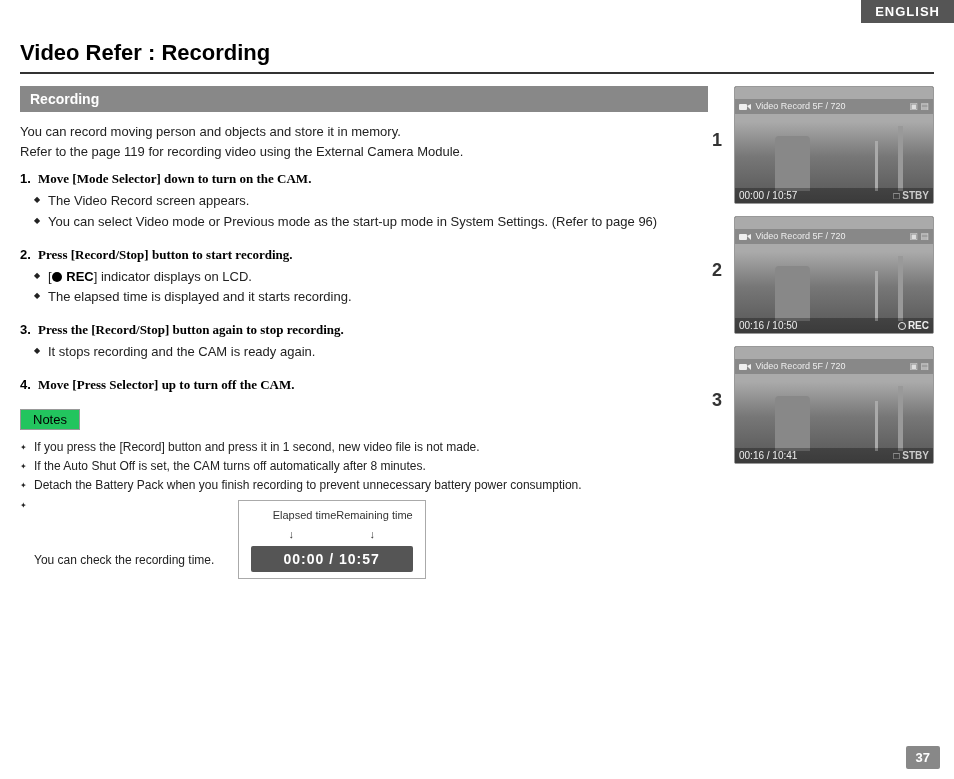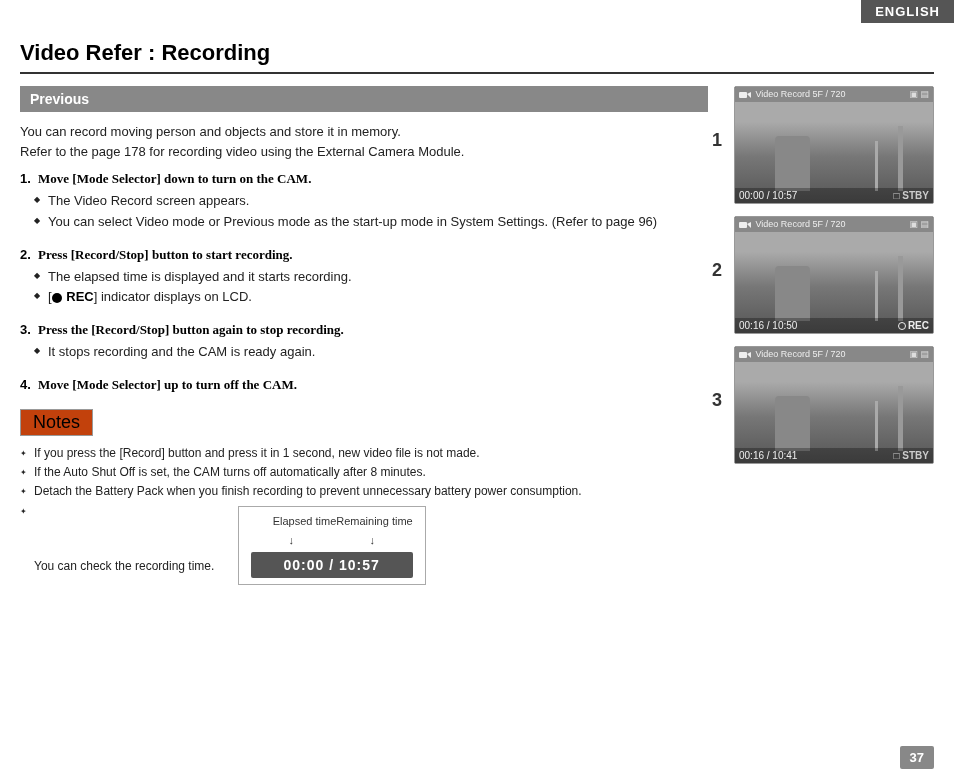--- a/index.html
+++ b/index.html
@@ -153,21 +153,21 @@
 
     .cam-screenshot .cam-top-bar {
       display: flex;
       justify-content: space-between;
       align-items: center;
       padding: 2px 4px;
       font-size: 9px;
       color: #eee;
       background: rgba(0,0,0,0.2);
       position: absolute;
-      top: 0;
+      top: 12px;
       left: 0;
       right: 0;
     }
 
     .cam-screenshot .cam-bottom-bar {
       position: absolute;
       bottom: 0;
       left: 0;
       right: 0;
       padding: 2px 4px;
@@ -243,24 +243,24 @@
 
     
     .notes-section {
       margin-top: 16px;
     }
 
     .notes-box {
       display: inline-block;
       border: 1.5px solid #999;
       padding: 2px 12px;
-      font-size: 18px;
+      font-size: 13px;
       font-weight: normal;
       margin-bottom: 8px;
-      background: #c2410c;
+      background: #22c55e;
     }
 
     .notes-list {
       list-style: none;
       margin-left: 0;
     }
 
     .notes-list li {
       font-size: 12px;
       line-height: 1.6;
@@ -314,21 +314,21 @@
       padding: 2px 6px;
       border-radius: 2px;
       margin-top: 2px;
       letter-spacing: 1px;
     }
 
     
     .page-number {
       position: absolute;
       bottom: 10px;
-      right: 20px;
+      right: 14px;
       background: #888;
       color: #fff;
       font-size: 13px;
       font-weight: bold;
       padding: 4px 10px;
       border-radius: 2px;
     }
 
     .cam-wrapper {
       position: relative;
@@ -346,65 +346,65 @@
 <div class="english-badge">ENGLISH</div>
 
 <div class="main-content">
 
   <h1 class="page-title">Video Refer : Recording</h1>
 
   <div class="two-col">
 
     <div class="left-col">
 
-      <div class="section-header">Previous</div>
+      <div class="section-header">Recording</div>
 
       <p class="body-text">
         <span>You can record moving person and objects and store it in memory.</span><br>
-        <span>Refer to the page 178 for recording video using the External Camera Module.</span>
+        <span>Refer to the page 119 for recording video using the External Camera Module.</span>
       </p>
 
       <div class="step">
         <p class="step-title">
           <span class="step-number">1.</span>
           &nbsp;<span class="step-bold">Move [Mode Selector] down to turn on the CAM.</span>
         </p>
         <ul class="bullet-list">
           <li>The Video Record screen appears.</li>
           <li>You can select Video mode or Previous mode as the start-up mode in System Settings. (Refer to page 96)</li>
         </ul>
       </div>
 
       <div class="step">
         <p class="step-title">
           <span class="step-number">2.</span>
           &nbsp;<span class="step-bold">Press [Record/Stop] button to start recording.</span>
         </p>
         <ul class="bullet-list">
-          <li>The elapsed time is displayed and it starts recording.</li>
           <li>
             [<span class="rec-dot"></span> <span class="rec-text">REC</span>] indicator displays on LCD.
           </li>
+          <li>The elapsed time is displayed and it starts recording.</li>
         </ul>
       </div>
 
       <div class="step">
         <p class="step-title">
           <span class="step-number">3.</span>
           &nbsp;<span class="step-bold">Press the [Record/Stop] button again to stop recording.</span>
         </p>
         <ul class="bullet-list">
           <li>It stops recording and the CAM is ready again.</li>
         </ul>
       </div>
 
       <div class="step">
         <p class="step-title">
           <span class="step-number">4.</span>
-          &nbsp;<span class="step-bold">Move [Mode Selector] up to turn off the CAM.</span>
+          &nbsp;<span class="step-bold">Move [Press Selector] up to turn off the CAM.</span>
         </p>
       </div>
 
       <div class="notes-section">
         <div class="notes-box">Notes</div>
         <ul class="notes-list">
           <li>If you press the [Record] button and press it in 1 second, new video file is not made.</li>
           <li>If the Auto Shut Off is set, the CAM turns off automatically after 8 minutes.</li>
           <li>Detach the Battery Pack when you finish recording to prevent unnecessary battery power consumption.</li>
           <li>

